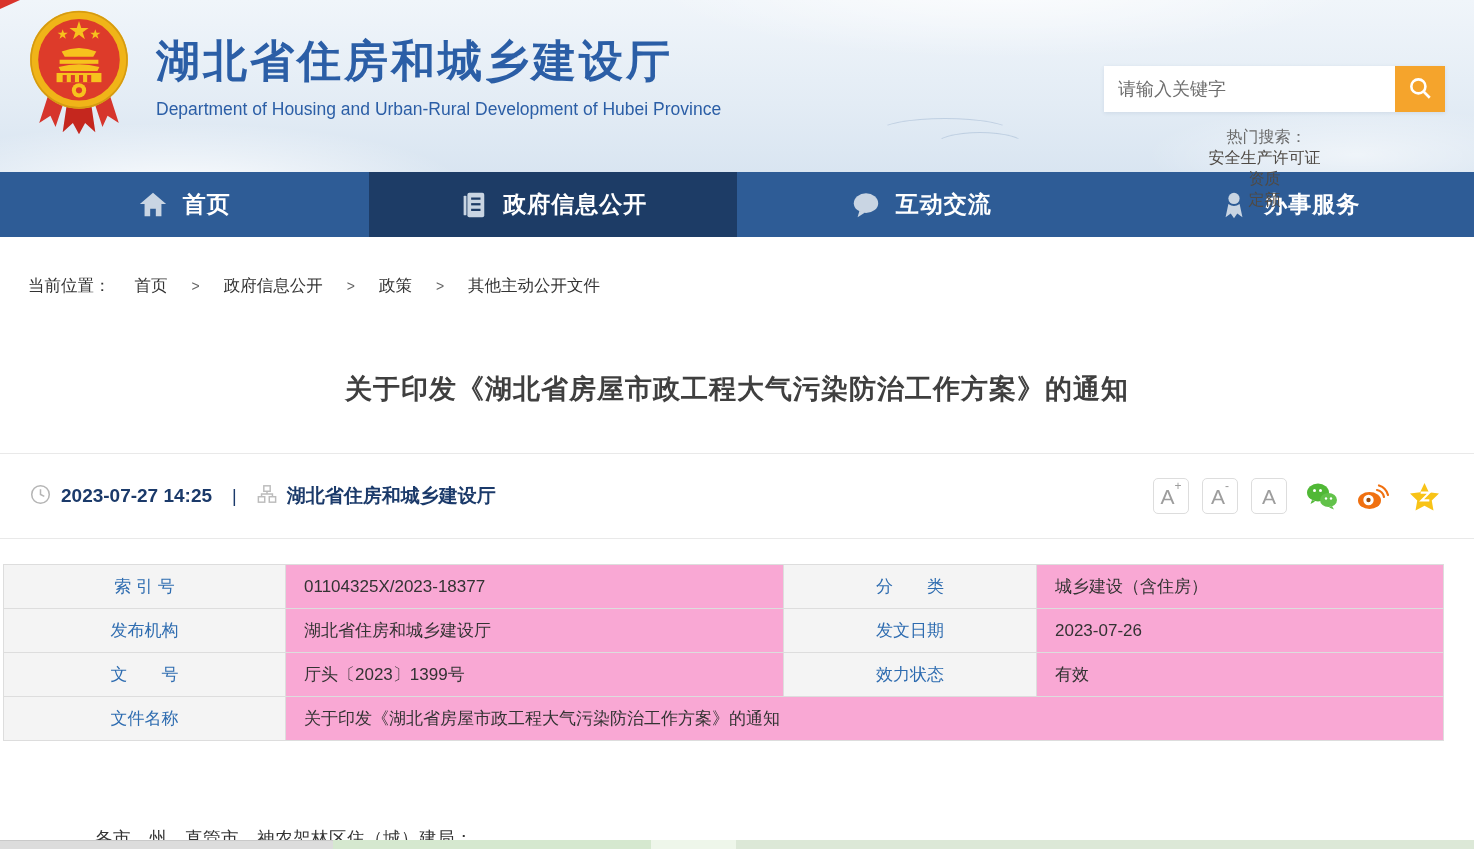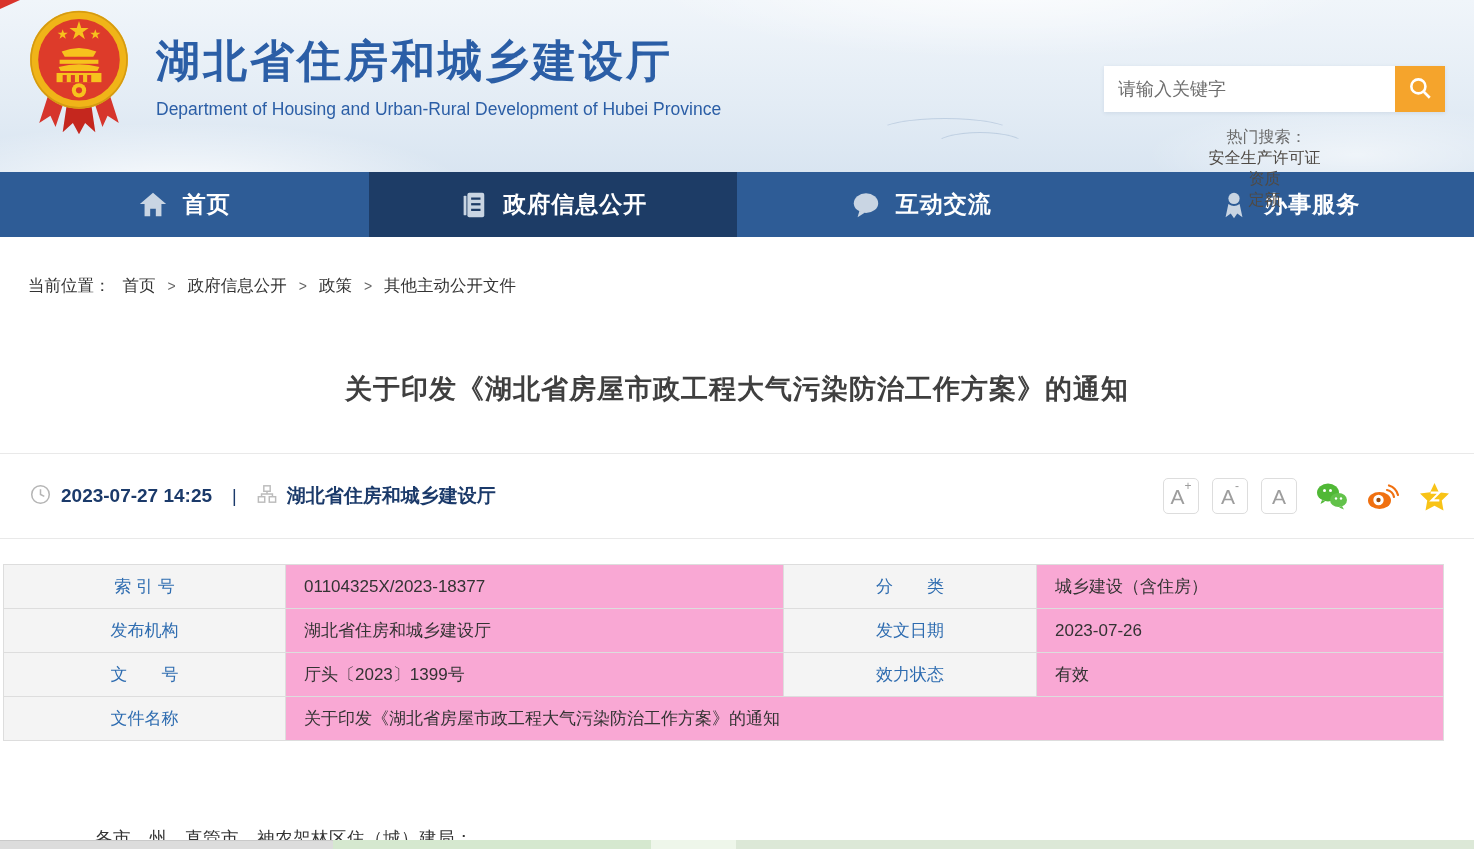--- a/index.html
+++ b/index.html
@@ -43,32 +43,32 @@
 
   
   .main-nav { display:flex; height:65px; background:#2e5c96; }
   .nav-item { flex:1; display:flex; align-items:center; justify-content:center; gap:15px;
     color:#fff; font-size:23px; font-weight:bold; cursor:pointer; letter-spacing:1px; }
   .nav-item.active { background:#1d3c66; }
   .nav-icon { display:flex; align-items:center; }
   .nav-icon svg { width:30px; height:30px; }
 
   
-  .breadcrumb { margin:38px 0 0 28px; display:flex; align-items:center; gap:12px;
+  .breadcrumb { margin:38px 0 0 28px; display:flex; align-items:center; gap:24px;
     font-size:16.5px; color:#333; }
   .breadcrumb a { color:#333; text-decoration:none; cursor:pointer; }
   .bc-sep { color:#666; font-size:14px; }
 
   
   .article-title { margin:74px 60px 0; text-align:center; font-size:27px; font-weight:bold;
     color:#3f3f3f; letter-spacing:1px; }
   .rule { border-top:1px solid #e9e9e9; }
   .rule.top { margin-top:46px; }
   .meta-row { height:84px; display:flex; align-items:center; justify-content:space-between;
-    padding:0 24px 0 30px; }
+    padding:0 34px 0 30px; }
   .meta-left { display:flex; align-items:center; }
   .meta-left svg { flex:0 0 auto; }
   .meta-date, .meta-source { font-size:19px; font-weight:bold; color:#1b3a6a; margin-left:10px; }
   .meta-pipe { margin:0 20px; color:#1b3a6a; font-size:18px; }
   .meta-right { display:flex; align-items:center; gap:13px; }
   .font-btn { width:36px; height:36px; border:1px solid #ddd; border-radius:5px; background:transparent;
     color:#9d9d9d; font-size:21px; line-height:1; cursor:pointer; position:relative;
     font-family:"Liberation Sans","DejaVu Sans",sans-serif; }
   .font-btn sup { font-size:12px; position:relative; top:-6px; }
   .share-icon { width:32px; height:30px; display:flex; align-items:center; justify-content:center; cursor:pointer; margin-left:6px; }

